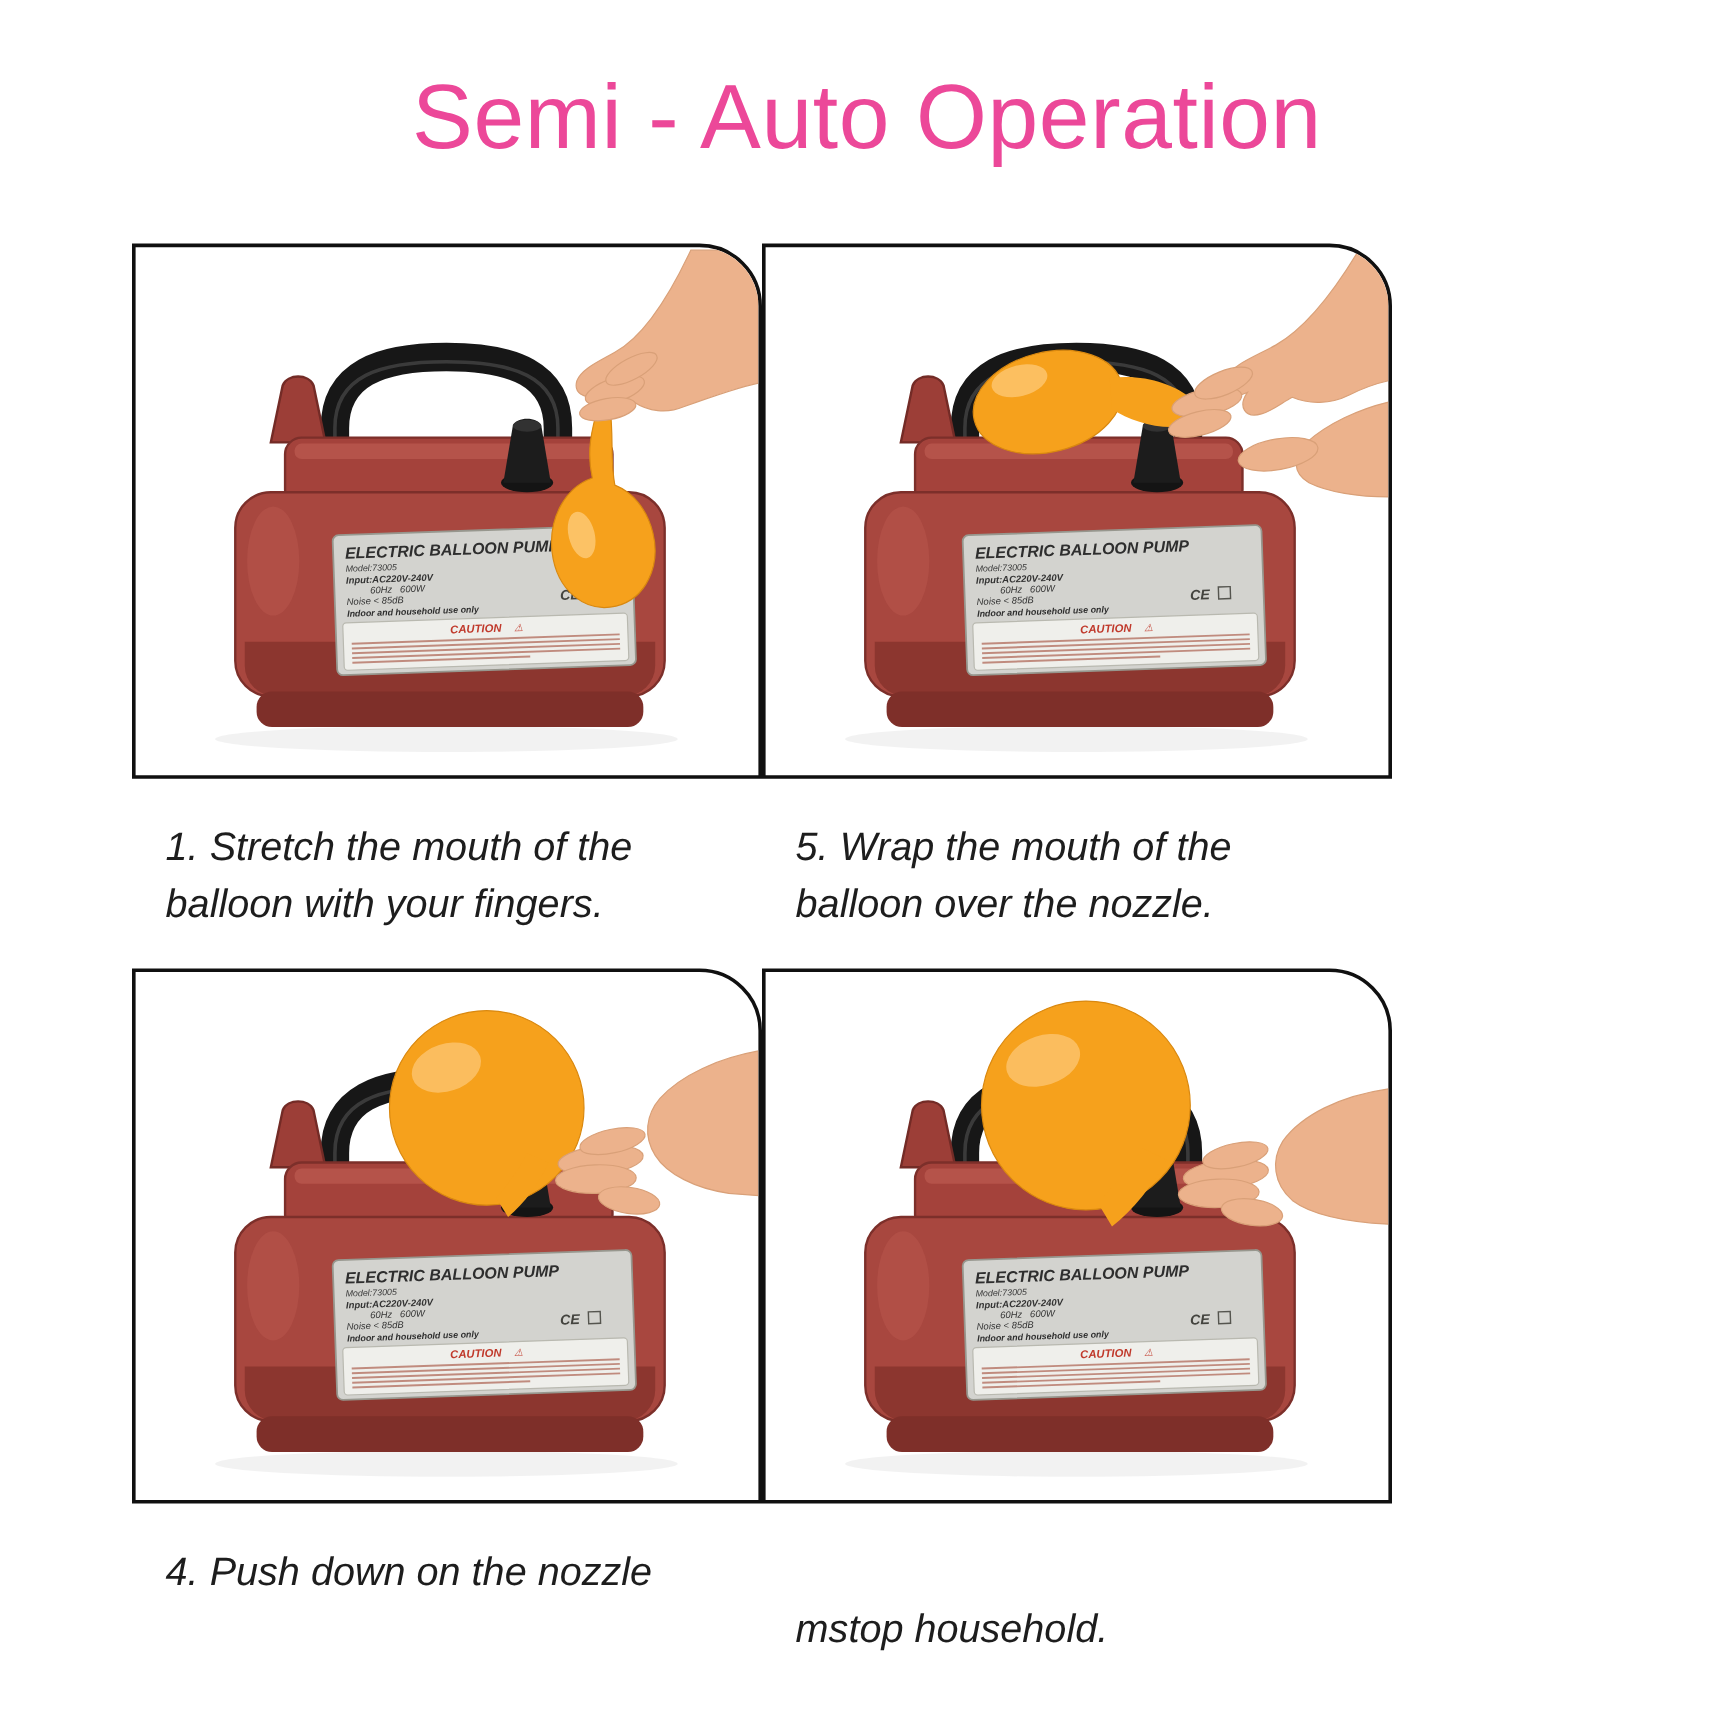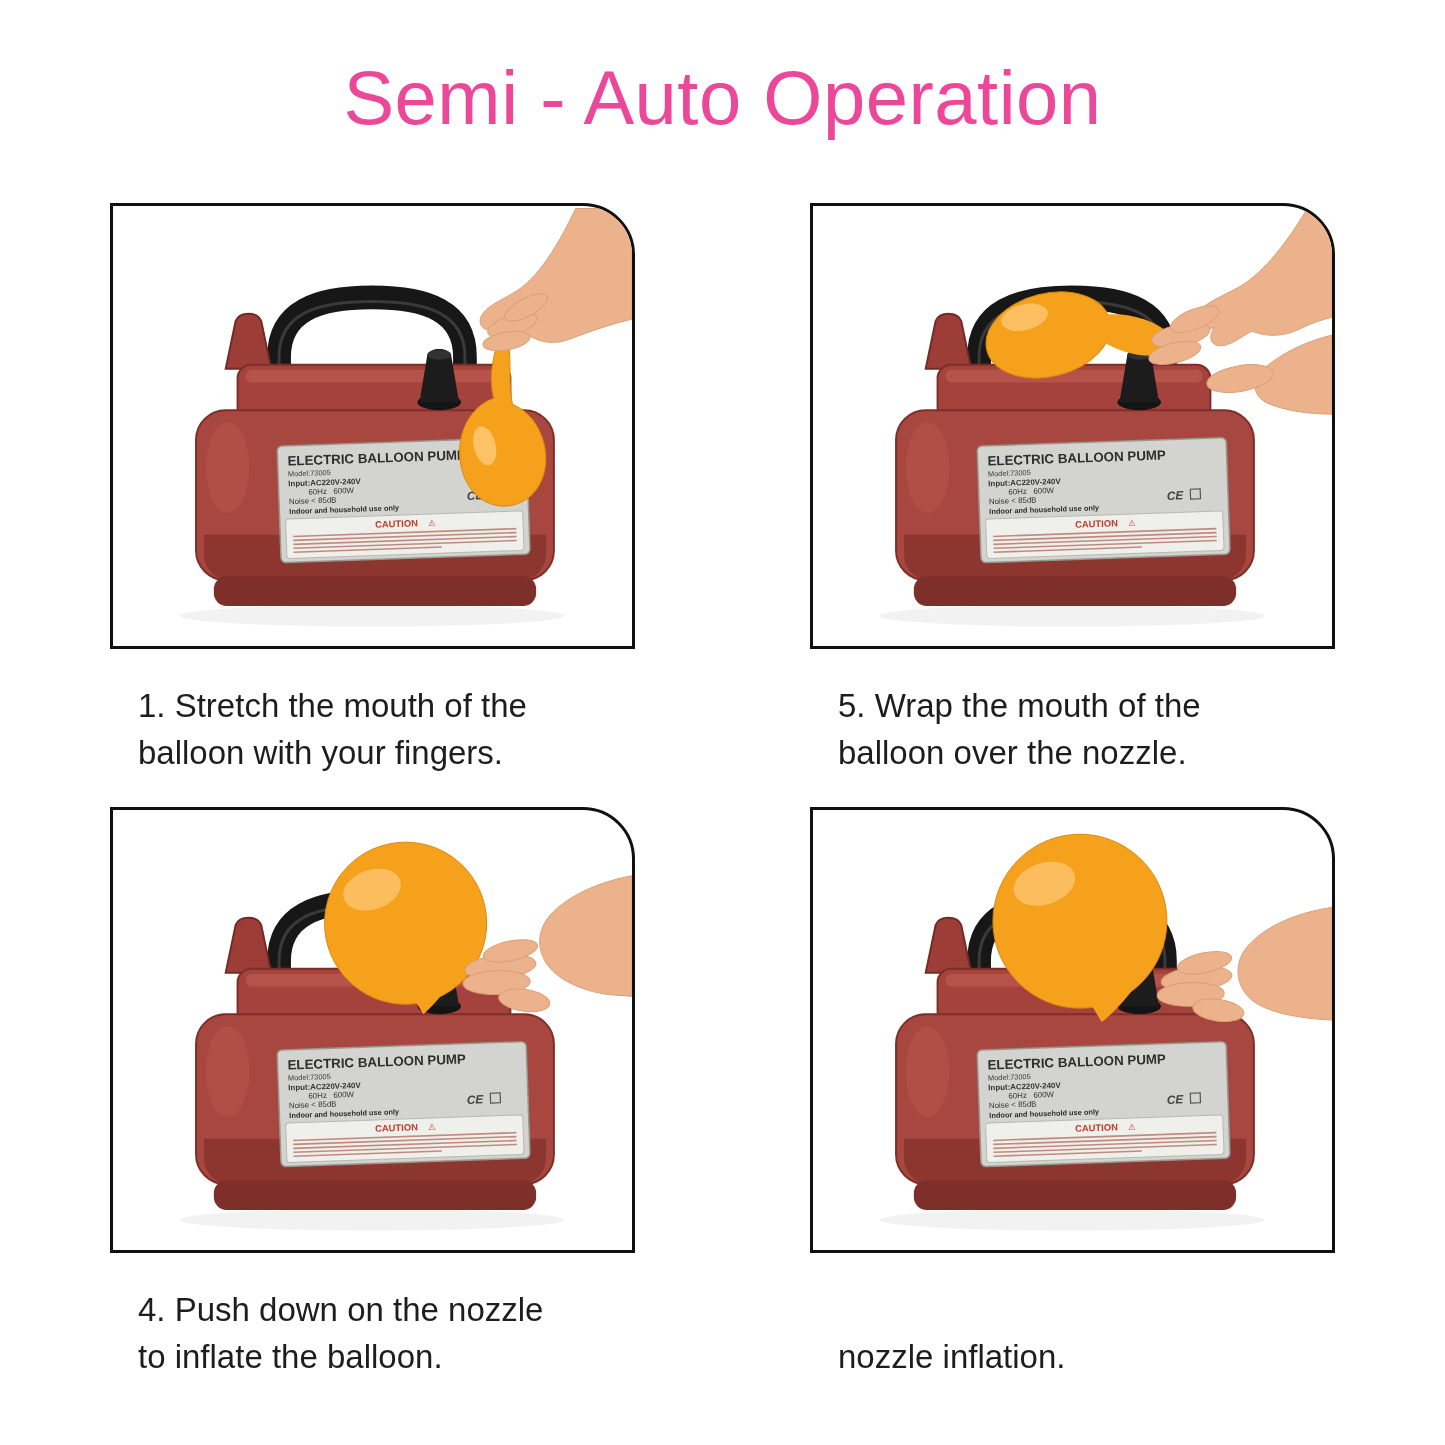--- a/index.html
+++ b/index.html
@@ -17,21 +17,21 @@
     font-size: 76px;
     font-weight: normal;
     letter-spacing: 0.5px;
     color: #ec4899;
   }
   .grid {
     width: 1225px;
     margin: 0 auto;
     display: grid;
     grid-template-columns: 525px 525px;
-    column-gap: 175px;
+    font-style: italic;
   }
   figure.panel {
     margin: 0;
     width: 525px; height: 446px;
     border: 3px solid #101010;
     border-top-right-radius: 52px;
     overflow: hidden;
     background: #ffffff;
   }
   svg.scene { width: 100%; height: 100%; display: block; }
@@ -170,22 +170,21 @@
           <ellipse cx="388" cy="168" rx="36" ry="12" transform="rotate(-6 388 168)"></ellipse>
           <ellipse cx="382" cy="184" rx="34" ry="12" transform="rotate(-2 382 184)"></ellipse>
           <ellipse cx="396" cy="152" rx="28" ry="10" transform="rotate(-12 396 152)"></ellipse>
           <ellipse cx="410" cy="200" rx="26" ry="11" transform="rotate(8 410 200)"></ellipse>
         </g>
       </svg>
     </figure>
 
     <p class="caption">
       <span>4. Push down on the nozzle</span><br>
-      <span>to inflate the balloon.</span>
     </p>
 
     <p class="caption">
       <br>
-      <span>nozzle inflation.</span>
+      <span>mstop household.</span>
     </p>
 
   </section>
 </main>
 
 </body></html>

